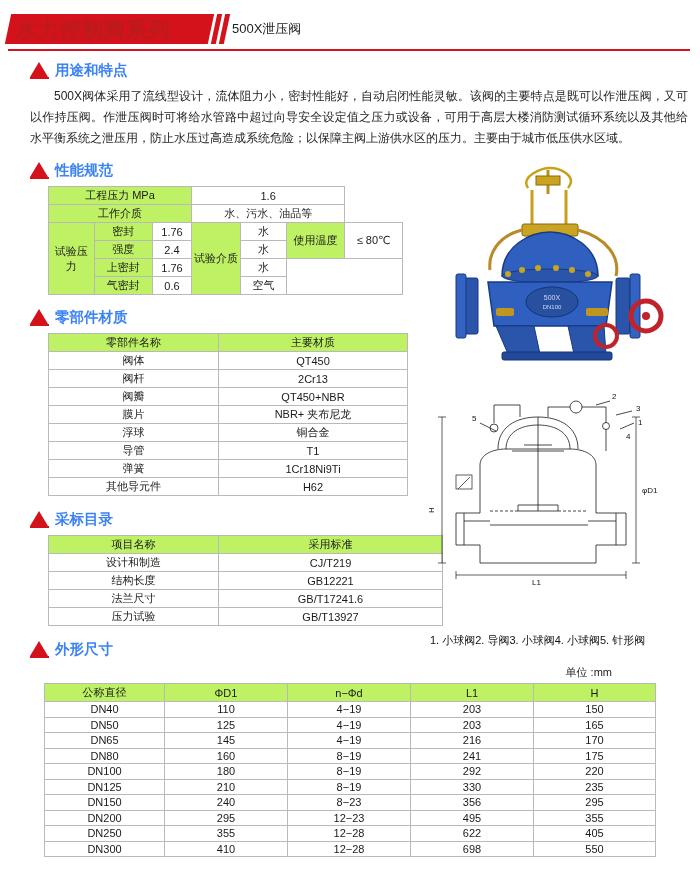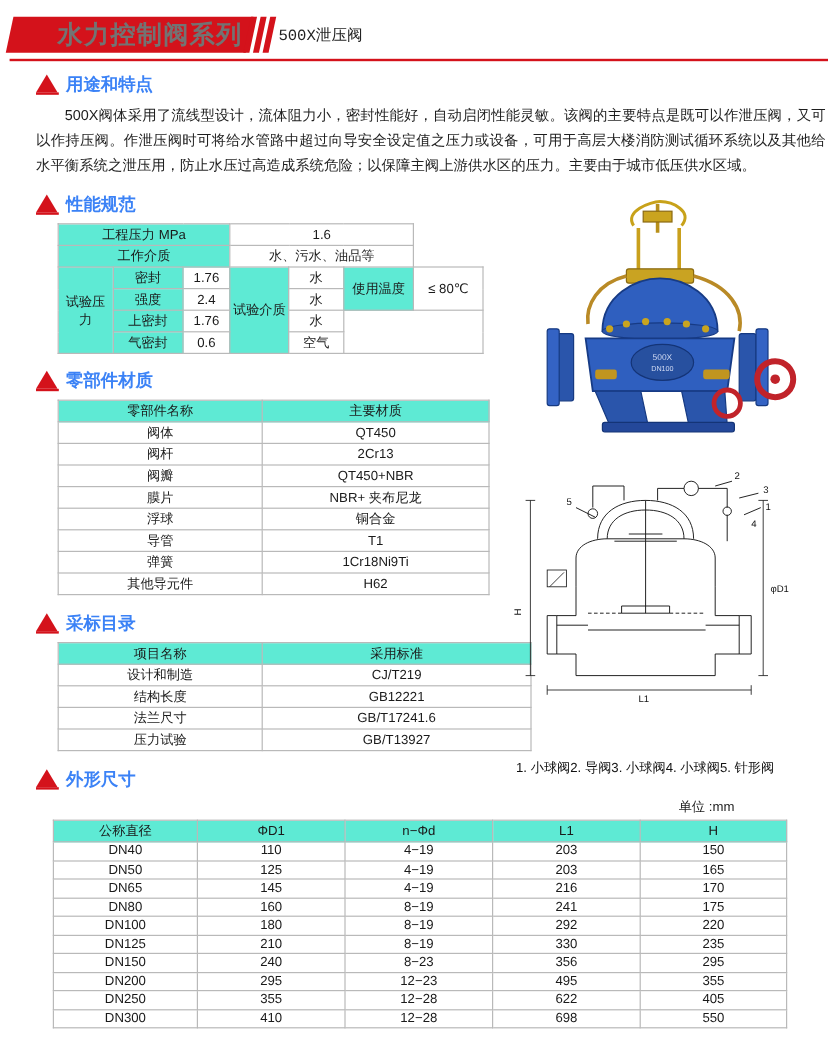--- a/index.html
+++ b/index.html
@@ -12,30 +12,30 @@
   .page { position:relative; width:700px; height:880px; }
 
   
   .header { position:relative; height:44px; margin:8px 0 0 0; }
   .header-bar {
     position:absolute; left:8px; top:6px; height:30px; width:200px;
     background:#d4121b; transform:skewX(-12deg);
   }
   .header-title {
     position:absolute; left:16px; top:8px; width:200px; height:28px;
-    color:#737373; font-size:21px; font-weight:bold; letter-spacing:1px;
-    line-height:28px; white-space:nowrap;margin-left:32px;
+    color:#b91c1c; font-size:21px; font-weight:bold; letter-spacing:1px;
+    line-height:28px; white-space:nowrap;
   }
   .header-slashes { position:absolute; left:206px; top:6px; }
   .header-slashes span {
     display:inline-block; width:5px; height:30px; background:#d4121b;
     transform:skewX(-12deg); margin-right:3px;
   }
   .header-sub {
-    position:absolute; left:232px; top:12px; font-size:13px; color:#222;font-family:Liberation Mono, monospace;
+    position:absolute; left:232px; top:12px; font-size:13px; color:#222;
   }
   .header-rule {
     position:absolute; left:8px; right:10px; top:41px; height:2px; background:#d4121b;
   }
 
   
   .sec-head { display:flex; align-items:center; gap:6px; margin:0 0 6px 30px; }
   .sec-icon {
     width:19px; height:17px; position:relative; flex:0 0 auto;
   }
@@ -49,21 +49,21 @@
 
   
   .para {
     margin:0 12px 0 30px; font-size:12px; line-height:21px; color:#1e1e1e;
     text-align:justify; text-indent:24px;
   }
 
   
   table { border-collapse:collapse; font-size:11px; }
   td, th { border:1px solid #b9b9b9; text-align:center; font-weight:normal; padding:1px 2px; }
-  thead td, .hdr { background:#5eead4;text-align:center; }
+  thead td, .hdr { background:#bef264;text-align:center; }
   .tbl-wrap { margin-left:48px; }
 
   
   #perf-table { width:355px; }
   #perf-table td { height:15px; }
 
   
   #mat-table { width:360px;border-radius:19px; }
   #mat-table td { height:15px; }
 

